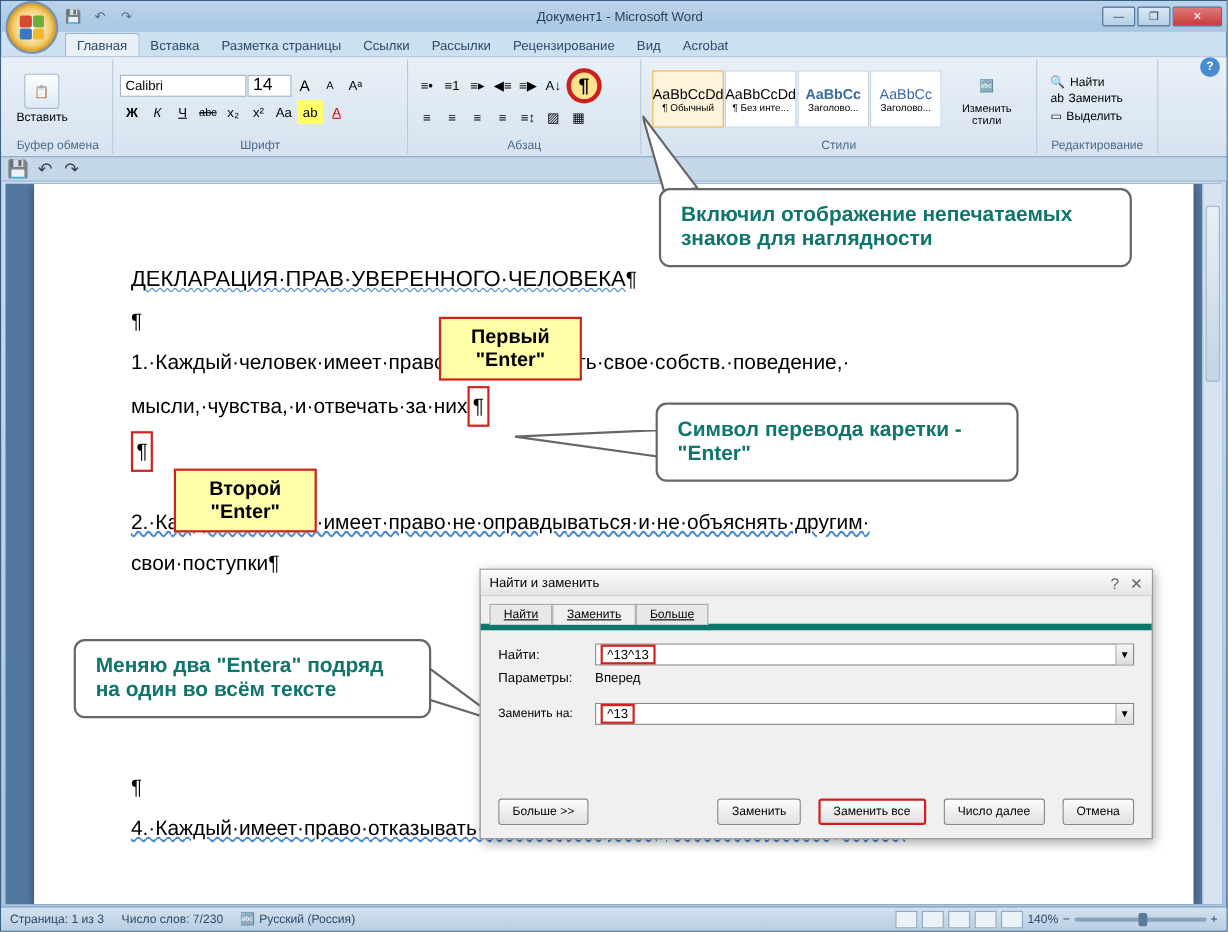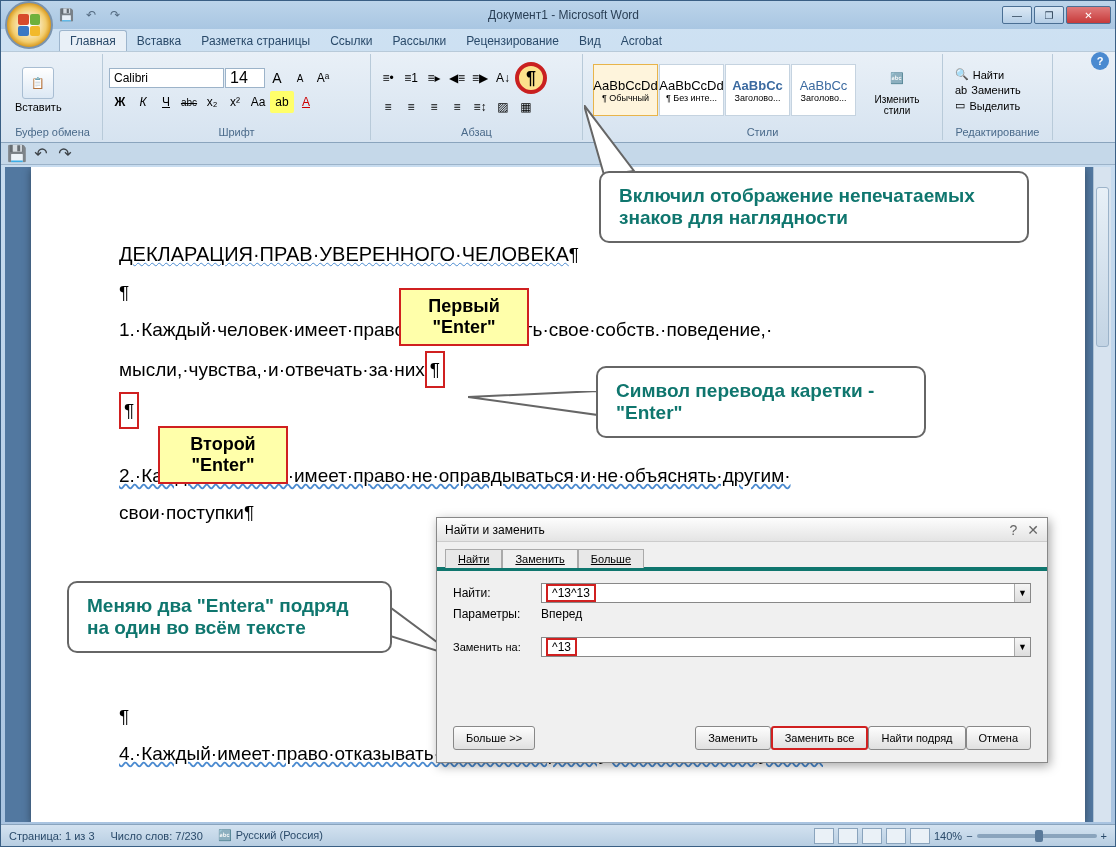--- a/index.html
+++ b/index.html
@@ -55,27 +55,27 @@
   .zoom-slider{width:120px;height:4px;background:#8aa4bd;position:relative;border-radius:2px;}
   .zoom-thumb{position:absolute;left:58px;top:-4px;width:8px;height:12px;background:#5a7a9a;border-radius:2px;}
   
   .dialog{position:absolute;left:435px;top:516px;width:612px;height:246px;background:#f0f0f0;border:1px solid #888;box-shadow:2px 3px 10px rgba(0,0,0,.35);z-index:60;font-size:12px;}
   .dlg-title{height:24px;background:linear-gradient(#fdfdfd,#e4e4e4);border-bottom:1px solid #ccc;display:flex;align-items:center;padding:0 8px;}
   .dlg-title .spacer{flex:1;}
   .dlg-sys{display:flex;gap:10px;font-size:14px;color:#666;}
   .dlg-tabs{display:flex;padding:6px 8px 0;gap:0;}
   .dlg-tab{padding:3px 12px;border:1px solid #aaa;border-bottom:none;background:#e8e8e8;font-size:11px;position:relative;top:1px;}
   .dlg-tab.active{background:#f0f0f0;z-index:2;}
-  .dlg-body{border-top:4px solid #0f766e;padding:12px 16px;}
+  .dlg-body{border-top:6px solid #0f766e;padding:12px 16px;}
   .dlg-row{display:flex;align-items:center;margin-bottom:4px;gap:8px;}
   .dlg-label{width:80px;}
   .dlg-input{flex:1;height:20px;border:1px solid #888;background:#fff;padding:0 4px;display:flex;align-items:center;position:relative;}
   .dlg-input .dropdown{position:absolute;right:0;top:0;width:16px;height:100%;border-left:1px solid #aaa;background:linear-gradient(#f5f5f5,#ddd);display:flex;align-items:center;justify-content:center;font-size:9px;}
   .red-outline{border:2px solid #d02020 !important;padding:0 4px;}
-  .dlg-buttons{position:absolute;bottom:12px;left:16px;right:16px;display:flex;gap:0;align-items:center;}
+  .dlg-buttons{position:absolute;bottom:12px;left:16px;right:16px;display:flex;gap:16px;align-items:center;}
   .dlg-btn{height:24px;padding:0 12px;border:1px solid #888;background:linear-gradient(#fdfdfd,#e0e0e0);border-radius:3px;font-size:11px;display:flex;align-items:center;}
   .dlg-btn.hl{border:2px solid #d02020;}
   .vscroll{position:absolute;right:0;top:0;bottom:0;width:18px;background:#d7e3ef;border-left:1px solid #aec2d4;}
   .vscroll .thumb{position:absolute;top:20px;left:2px;right:2px;height:160px;background:linear-gradient(#e8f0f7,#c3d4e4);border:1px solid #9cb3c9;border-radius:3px;}
   svg.callout-tail{position:absolute;z-index:44;}
 </style>
 </head>
 <body>
 
 <div class="window">
@@ -301,21 +301,21 @@
           <span class="red-outline">^13</span>
           <div class="dropdown">▼</div>
         </div>
       </div>
     </div>
     <div class="dlg-buttons">
       <div class="dlg-btn">Больше &gt;&gt;</div>
       <div style="flex:1"></div>
       <div class="dlg-btn">Заменить</div>
       <div class="dlg-btn hl">Заменить все</div>
-      <div class="dlg-btn">Найти подряд</div>
+      <div class="dlg-btn">Число далее</div>
       <div class="dlg-btn">Отмена</div>
     </div>
   </div>
 
   <div class="statusbar">
     <span>Страница: 1 из 3</span>
     <span>Число слов: 7/230</span>
     <span>🔤 <span>Русский (Россия)</span></span>
     <div class="right">
       <div class="view-btn"></div>

